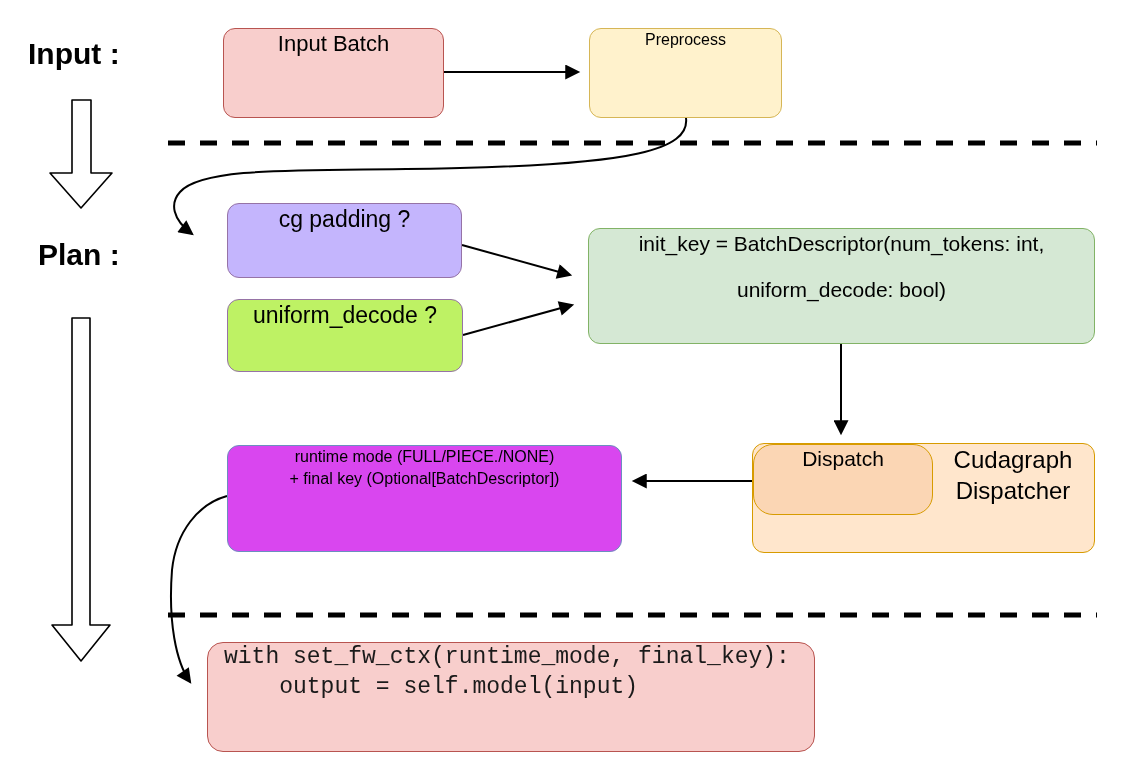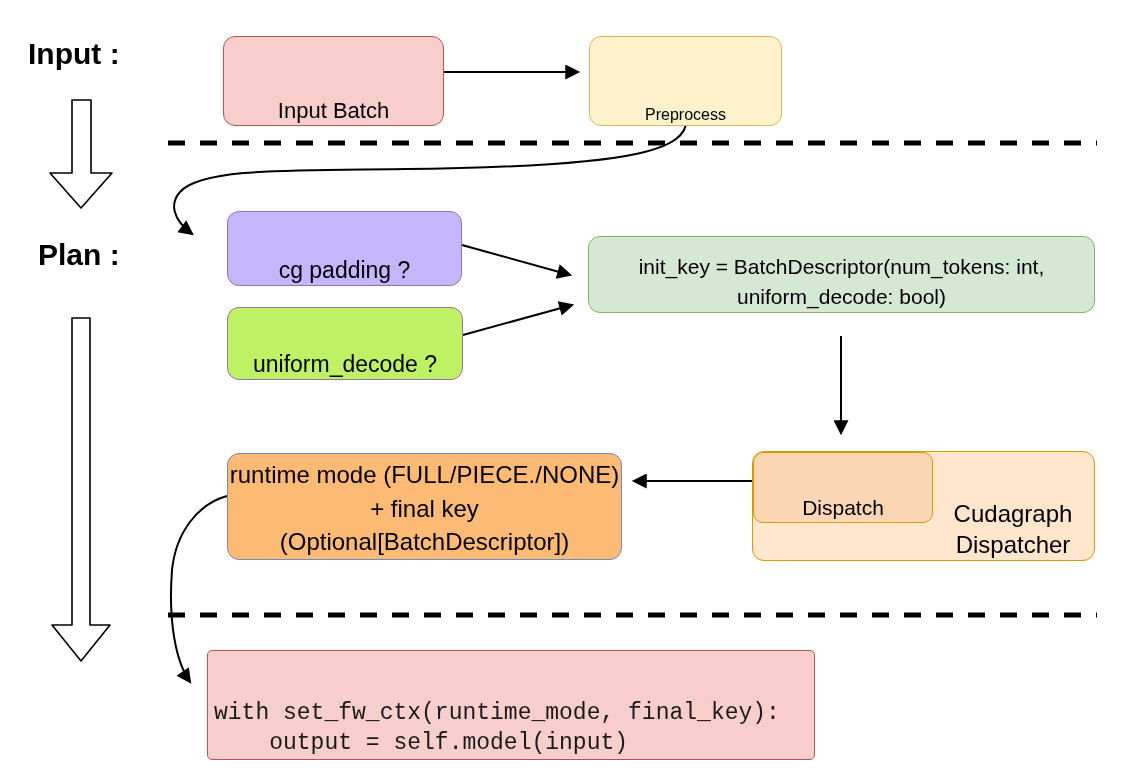--- a/index.html
+++ b/index.html
@@ -32,79 +32,79 @@
   .label-input   { left: 28px;  top: 38px;  }
   .label-plan    { left: 38px;  top: 239px; }
   .label-execute { left: 25px;  top: 670px; }
 
   .node {
     position: absolute;
     box-sizing: border-box;
     display: flex;
     flex-direction: column;
     align-items: center;
-    justify-content: flex-end;
+    justify-content: flex-start;
     text-align: center;
     border-radius: 12px;
     border: 1.6px solid #000;
     line-height: 1.32;
-    margin-top: 8px;
   }
   .node-input-batch {
     left: 223px; top: 28px; width: 221px; height: 90px;
     background: #f8cecc; border-color: #b85450; font-size: 22px;
   }
   .node-preprocess {
     left: 589px; top: 28px; width: 193px; height: 90px;
     background: #fff2cc; border-color: #d6b656; font-size: 16px;
   }
   .node-cg-padding {
     left: 227px; top: 203px; width: 235px; height: 75px;
     background: #c4b5fd; border-color: #9673a6; font-size: 23px;
   }
   .node-uniform-decode {
     left: 227px; top: 299px; width: 236px; height: 73px;
     background: #bef264; border-color: #9673a6; font-size: 23px;
   }
   .node-init-key {
-    left: 588px; top: 228px; width: 507px; height: 77px;
+    left: 588px; top: 228px; width: 507px; height: 116px;
     background: #d5e8d4; border-color: #82b366; font-size: 21px;
     line-height: 1.42;
+    gap: 16px;
   }
   .node-cudagraph {
     left: 752px; top: 443px; width: 343px; height: 110px;
     background: #ffe6cc; border-color: #d79b00; font-size: 24px;
     align-items: flex-end;
     line-height: 1.3;
   }
   .node-cudagraph .right-text {
     width: 162px;
     text-align: center;
   }
   .node-dispatch {
     left: 753px; top: 444px; width: 180px; height: 71px;
     background: #fbd6b4; border-color: #d79b00; font-size: 21px;
-    border-radius: 10px;
+    border-radius: 20px;
   }
   .node-runtime {
     left: 227px; top: 445px; width: 395px; height: 107px;
-    background: #fdba74; border-color: #6c8ebf; font-size: 24px;
+    background: #d946ef; border-color: #6c8ebf; font-size: 16px;
     line-height: 1.4;
   }
   .node-code {
     left: 207px; top: 642px; width: 608px; height: 110px;
     background: #f8cecc; border-color: #b85450;
     font-family: "Liberation Mono", "DejaVu Sans Mono", monospace;
     font-size: 23px;
     line-height: 1.3;
     align-items: flex-start;
     text-align: left;
-    border-radius: 5px;
+    border-radius: 16px;
     color: #1a1a1a;
-    padding-left: 6px;
+    padding-left: 16px;
   }
   .code-line { white-space: pre; }
 </style>
 </head>
 <body>
 
 <div class="canvas">
 
   <svg class="connectors" viewBox="0 0 1142 770" xmlns="http://www.w3.org/2000/svg">
     <defs>

